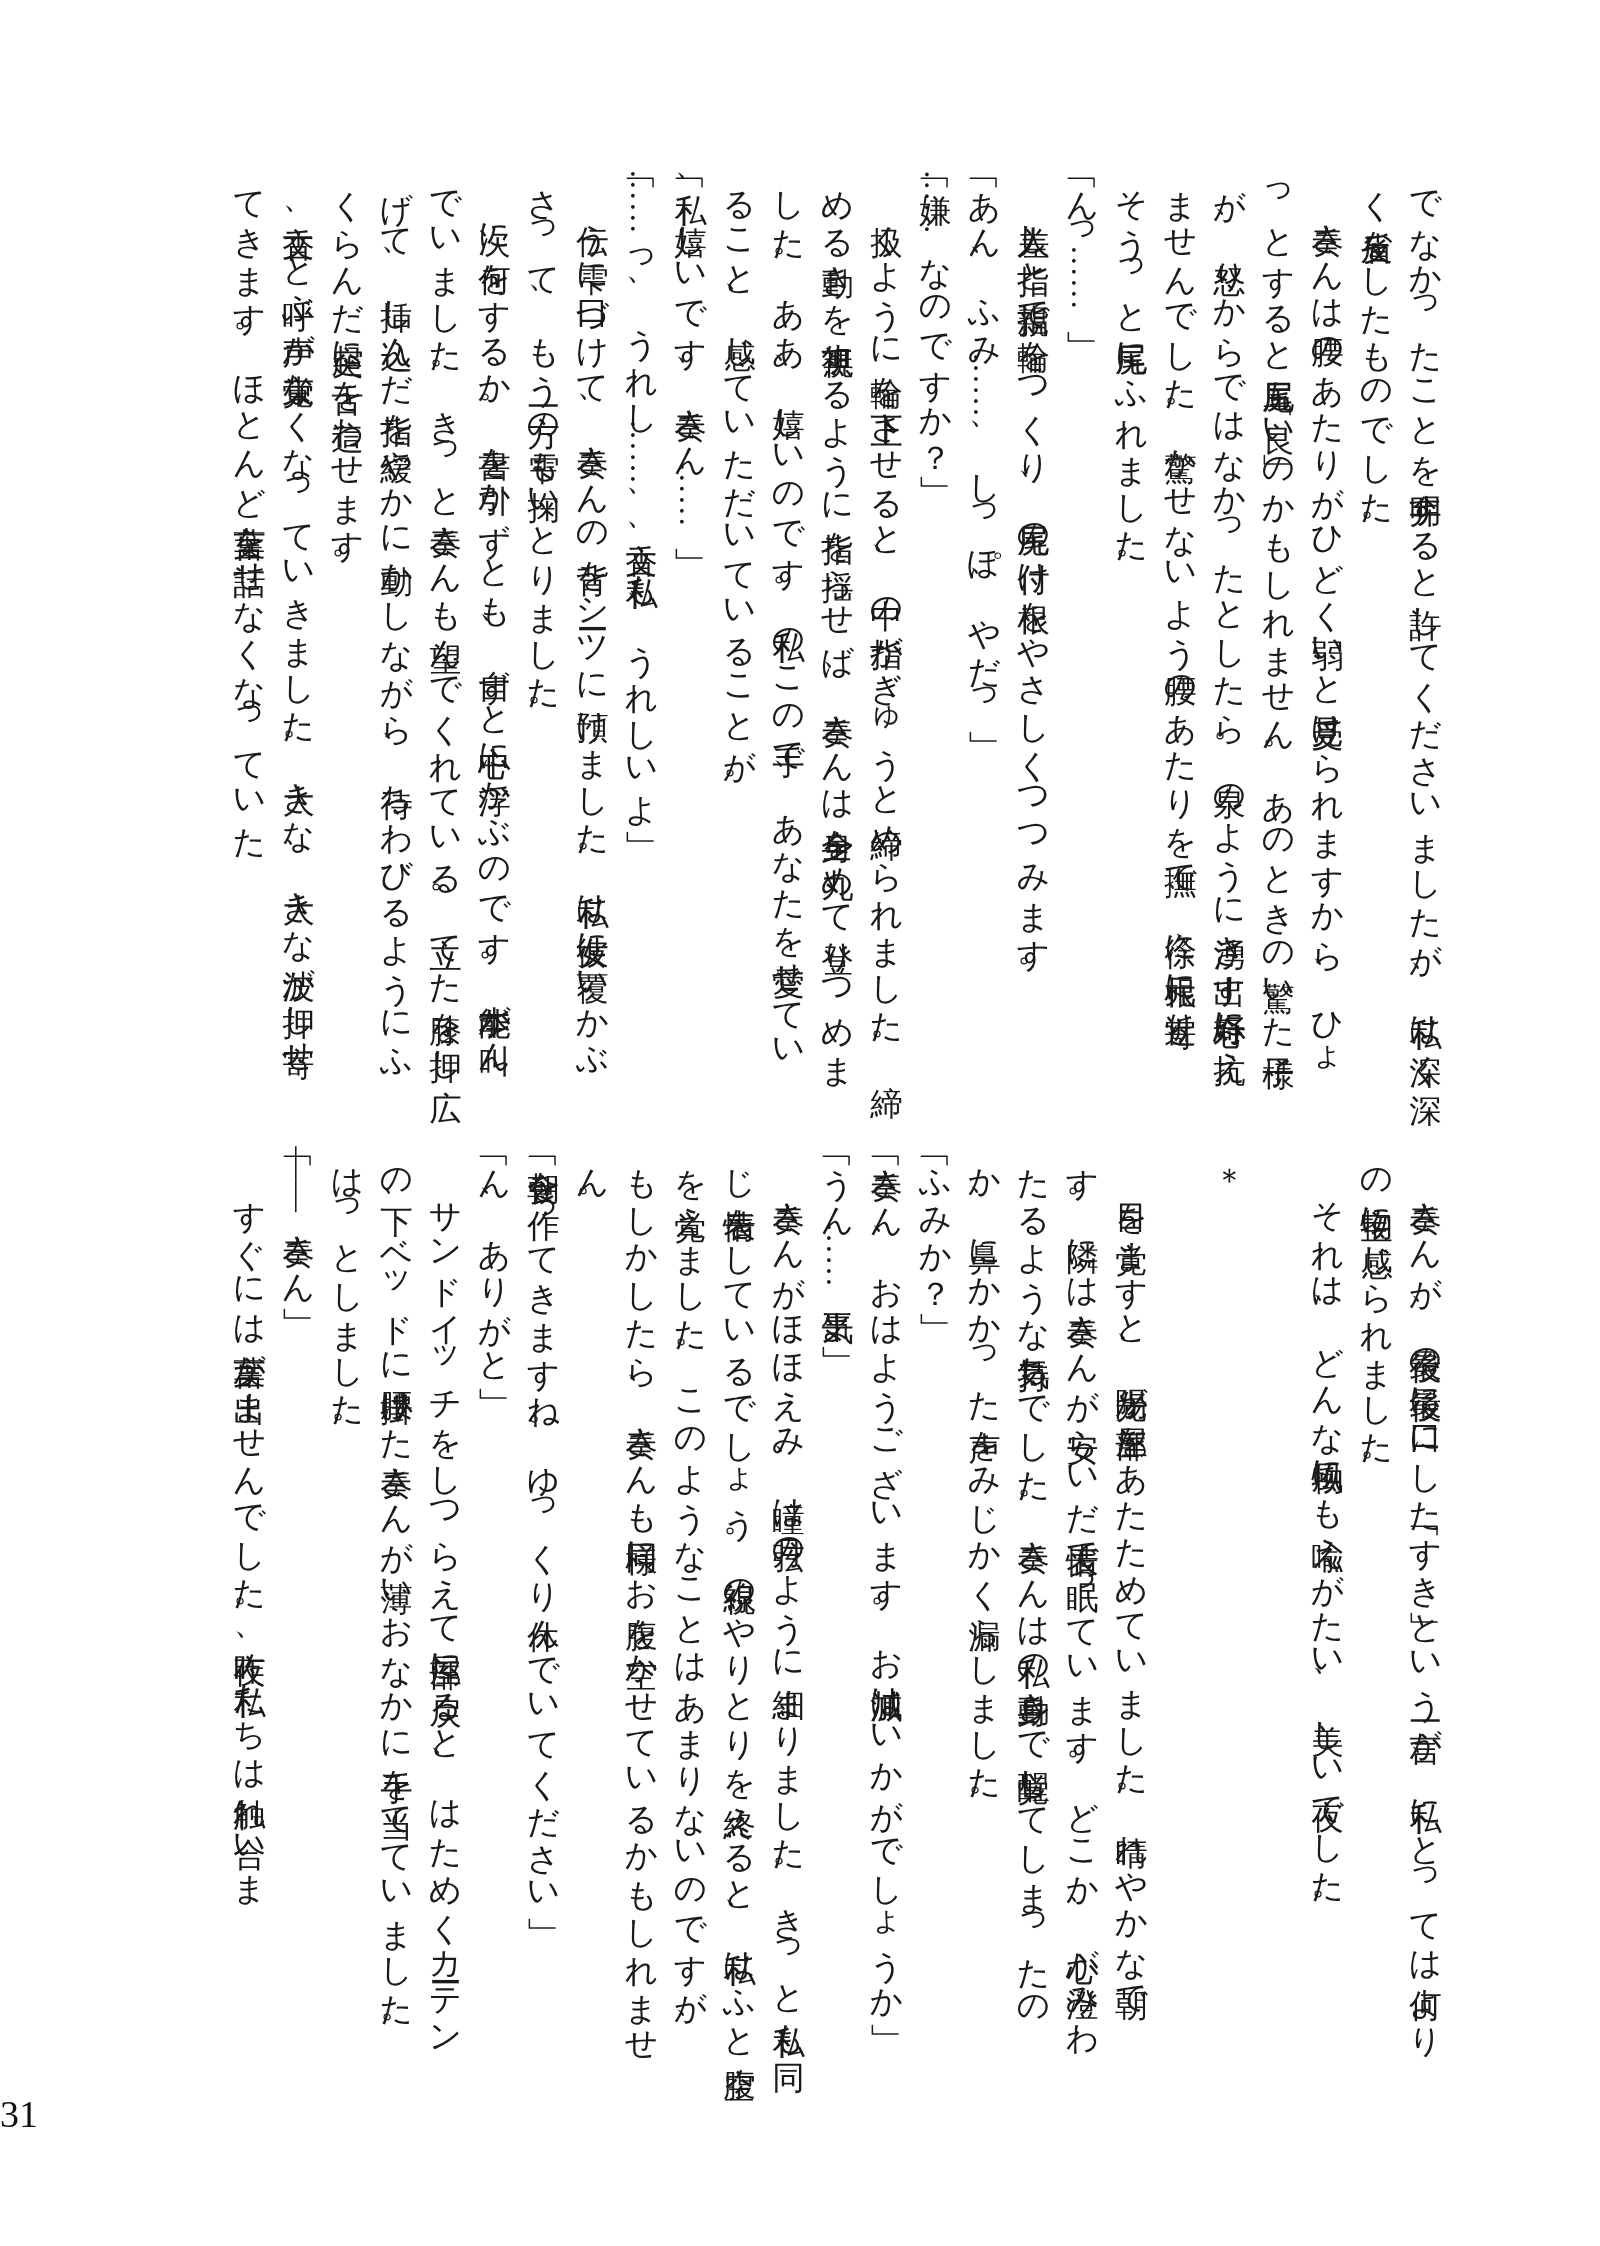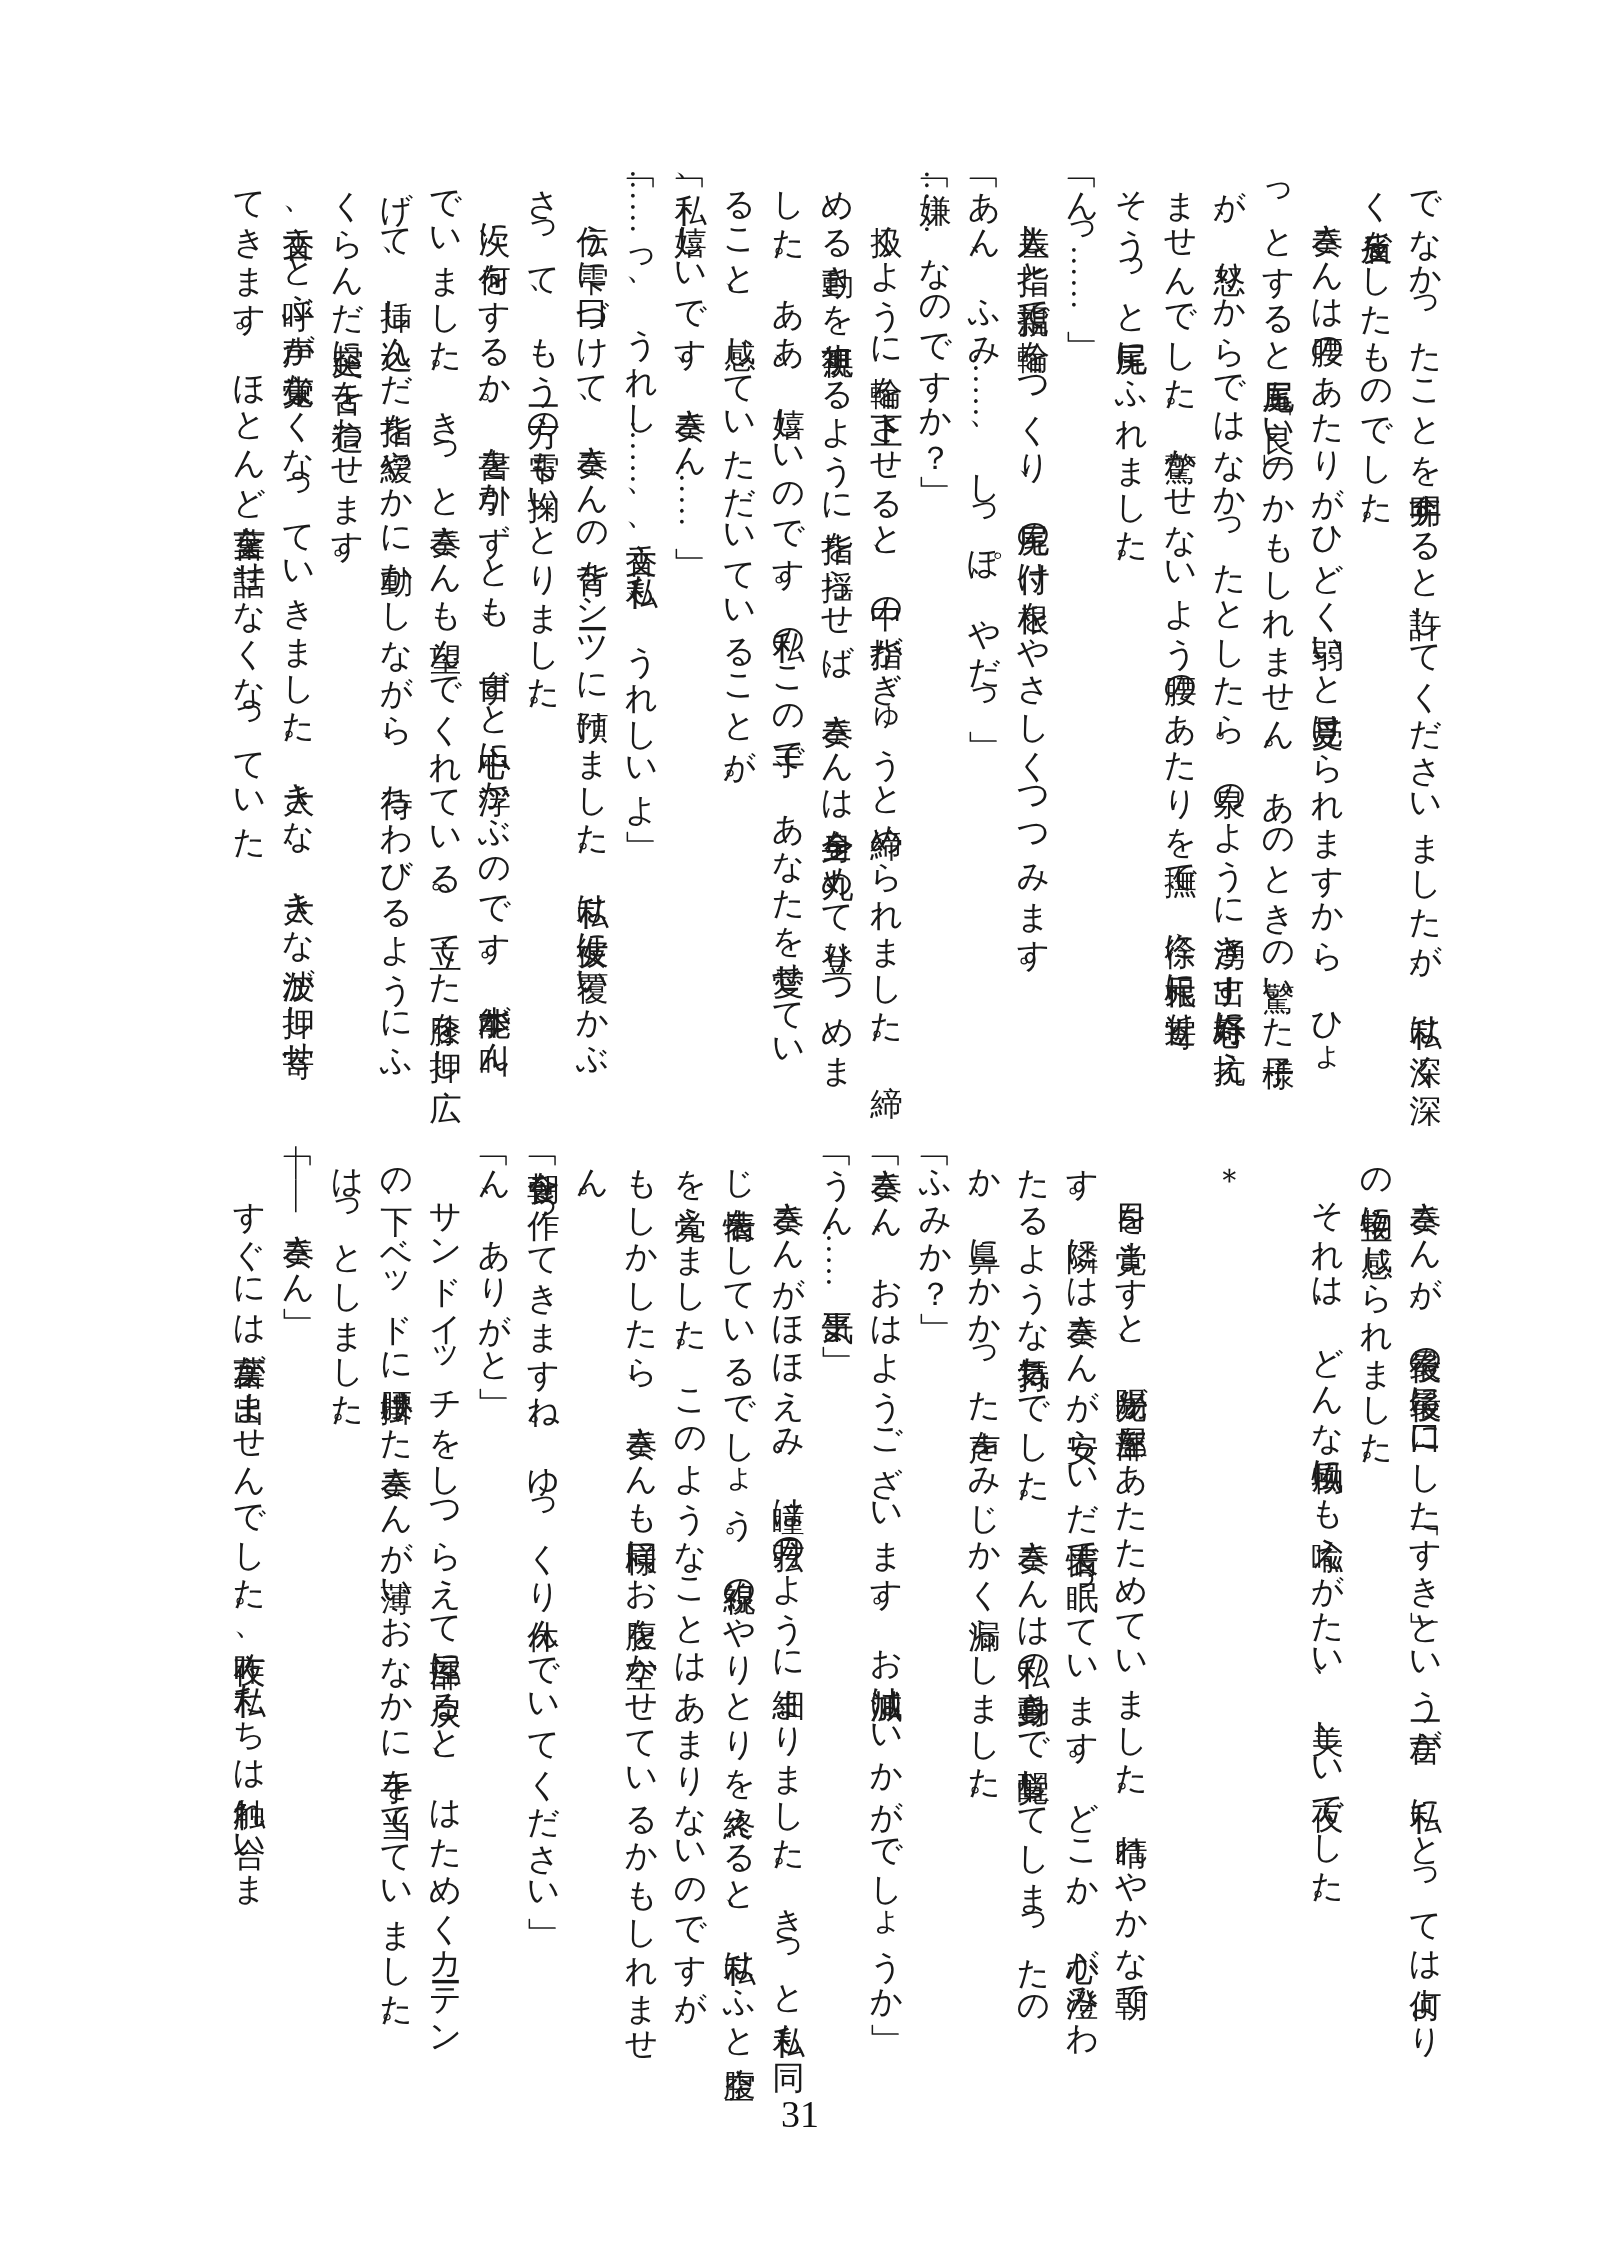--- a/index.html
+++ b/index.html
@@ -43,21 +43,20 @@
     top: 1146px;
     left: 172px;
     width: 1278px;
     height: 914px;
   }
   .page-number {
     position: absolute;
     top: 2092px;
     left: 0;
     width: 1600px;
-    text-align: center;
     font-family: "Liberation Serif", "DejaVu Serif", serif;
     font-size: 38px;
     color: #111111;
   }
 </style>
 </head>
 <body>
 
 <div>
   <section class="text-block block-top">

